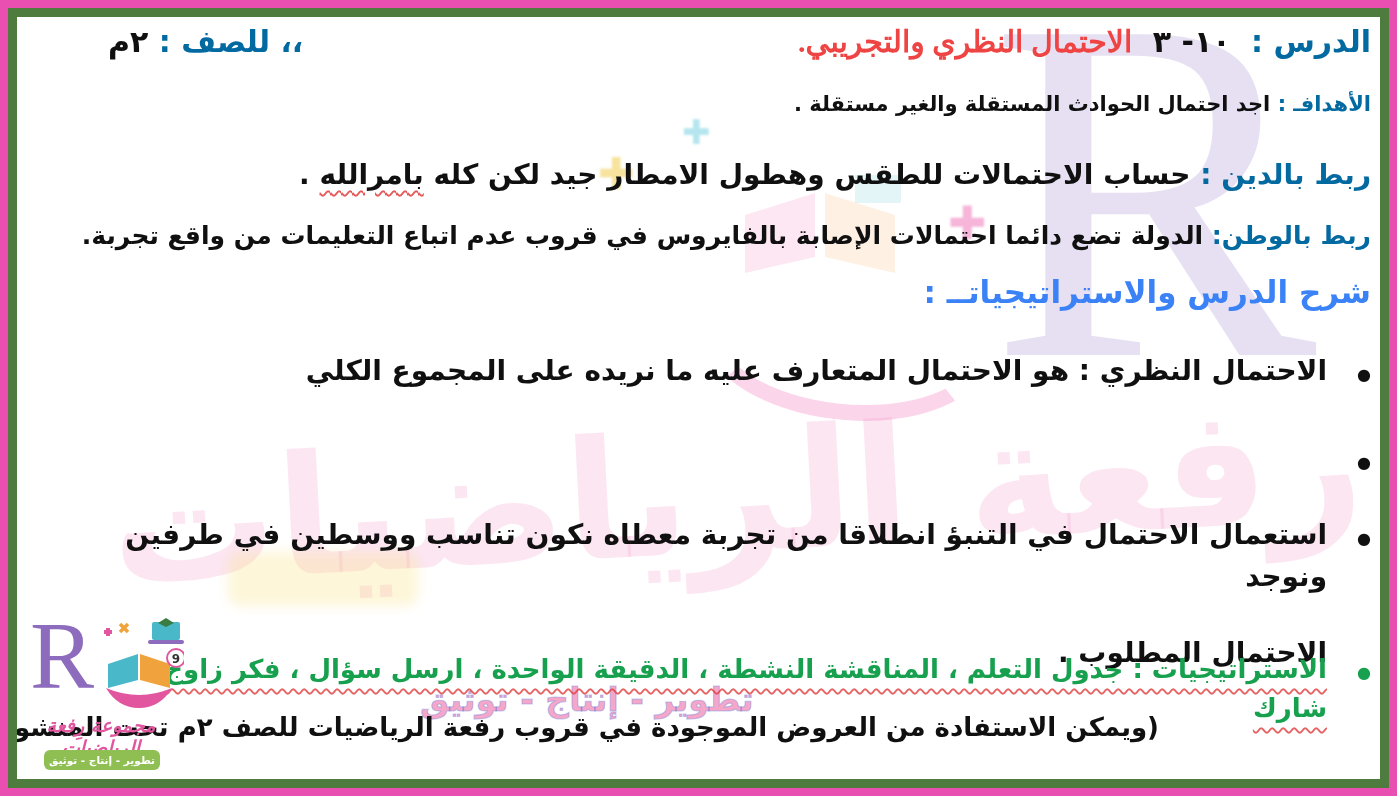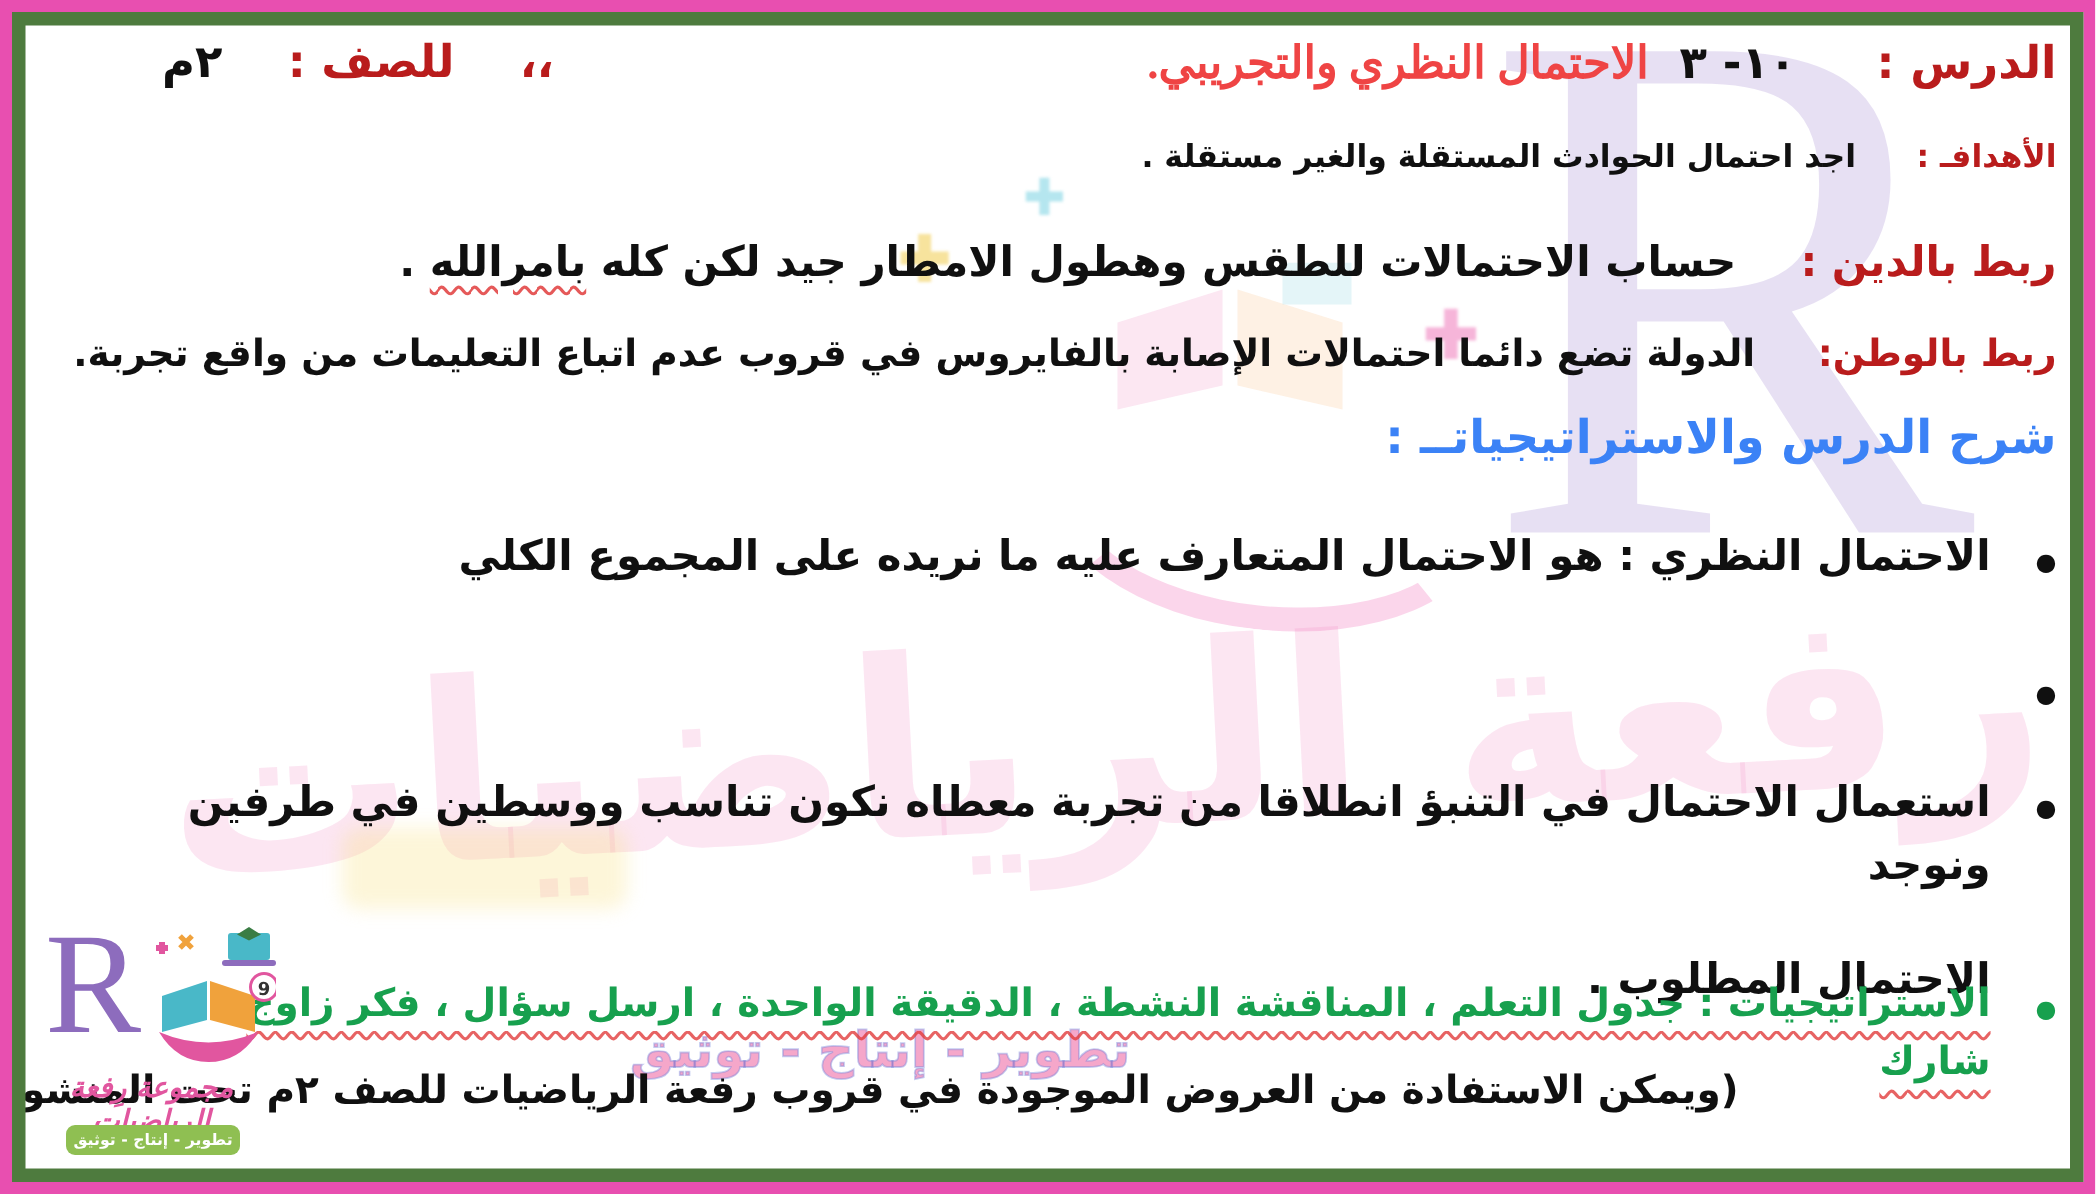--- a/index.html
+++ b/index.html
@@ -22,21 +22,21 @@
   .wm-c1{top:148px;left:598px;font-size:44px;color:rgba(240,200,60,0.50);}
   .wm-c2{top:112px;left:682px;font-size:34px;color:rgba(90,200,220,0.45);}
   .wm-c3{top:196px;left:948px;font-size:46px;color:rgba(235,90,170,0.45);}
   .wm-crescent{top:258px;left:700px;width:260px;height:130px;border:16px solid transparent;
         border-bottom-color:rgba(242,130,195,0.33);border-radius:50%;transform:rotate(6deg);}
   .wm-yellow{top:552px;left:228px;width:190px;height:54px;background:rgba(250,225,130,0.30);
         border-radius:12px;filter:blur(6px);}
   
   .content{position:absolute;inset:0;z-index:1;}
   .line{position:absolute;right:26px;left:30px;font-weight:bold;color:#101010;white-space:nowrap;}
-  .label{color:#b91c1c;margin-left:33px;}
+  .label{color:#0369a1;}
   .l1{top:24px;font-size:30px;display:flex;justify-content:space-between;align-items:flex-start;}
   .l1 .title{color:#ef4444;font-family:Liberation Serif, serif;}
   .l1 .num{color:#101010;padding:0 10px;}
   .l1-left{margin-left:78px;}
   .l2{top:92px;font-size:21px;}
   .l3{top:158px;font-size:28px;text-align:right;}
   .l4{top:221px;font-size:25px;}
   .l5{top:274px;font-size:31px;color:#3b82f6;}
   .wavy{text-decoration:underline;text-decoration-style:wavy;
         text-decoration-color:rgba(225,60,60,0.85);text-decoration-thickness:2px;text-underline-offset:6px;}

